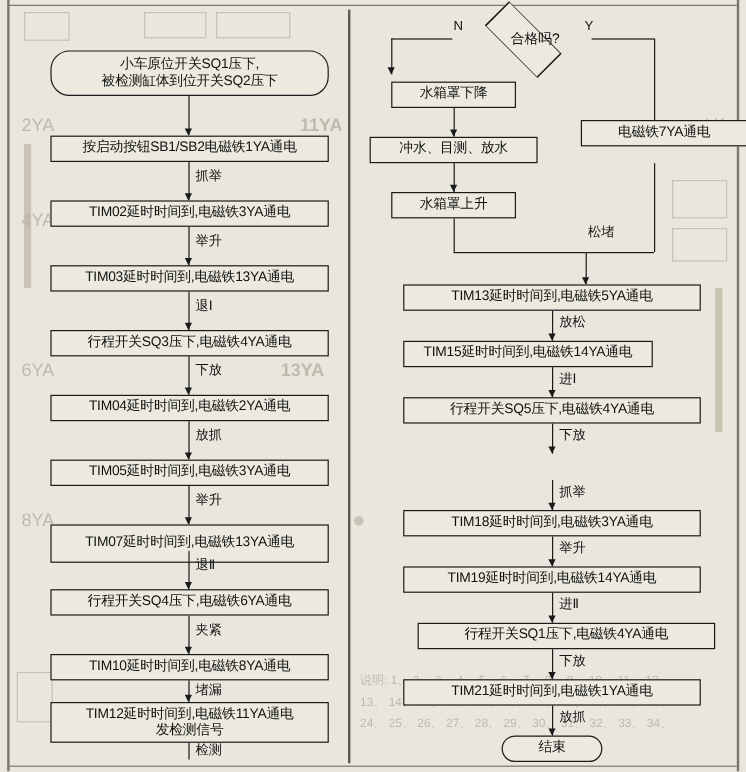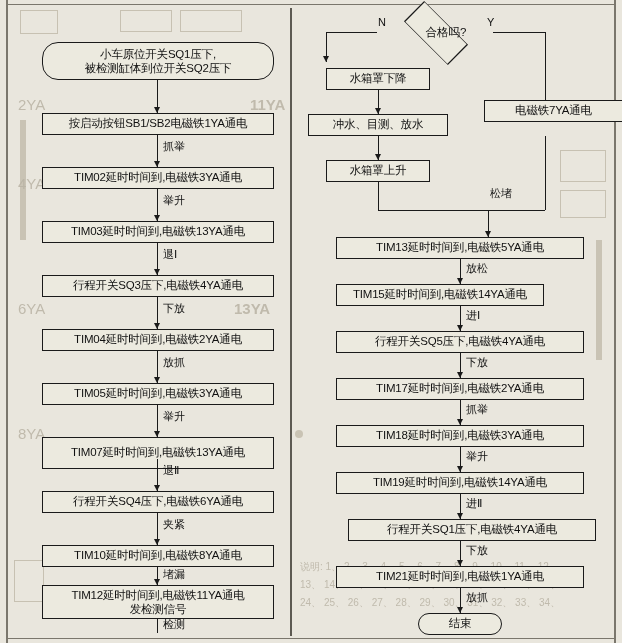--- a/index.html
+++ b/index.html
@@ -296,23 +296,20 @@
       </div>
       <div class="conn v" style="left: 460px; top: 306px; height: 25px;"></div>
       <div class="arrow-down" style="left: 457px; top: 325px;"></div>
       <div class="edge-label" style="left: 466px; top: 308px;">进Ⅰ</div>
       <div class="node" style="left: 336px; top: 331px; width: 248px; height: 22px;">
         <span>行程开关SQ5压下,电磁铁4YA通电</span>
       </div>
       <div class="conn v" style="left: 460px; top: 353px; height: 25px;"></div>
       <div class="arrow-down" style="left: 457px; top: 372px;"></div>
       <div class="edge-label" style="left: 466px; top: 355px;">下放</div>
-      <div class="node" style="left: 336px; top: 378px; width: 248px; height: 22px;">
-        <span>TIM17延时时间到,电磁铁2YA通电</span>
-      </div>
       <div class="conn v" style="left: 460px; top: 400px; height: 25px;"></div>
       <div class="arrow-down" style="left: 457px; top: 419px;"></div>
       <div class="edge-label" style="left: 466px; top: 402px;">抓举</div>
       <div class="node" style="left: 336px; top: 425px; width: 248px; height: 22px;">
         <span>TIM18延时时间到,电磁铁3YA通电</span>
       </div>
       <div class="conn v" style="left: 460px; top: 447px; height: 25px;"></div>
       <div class="arrow-down" style="left: 457px; top: 466px;"></div>
       <div class="edge-label" style="left: 466px; top: 449px;">举升</div>
       <div class="node" style="left: 336px; top: 472px; width: 248px; height: 22px;">

